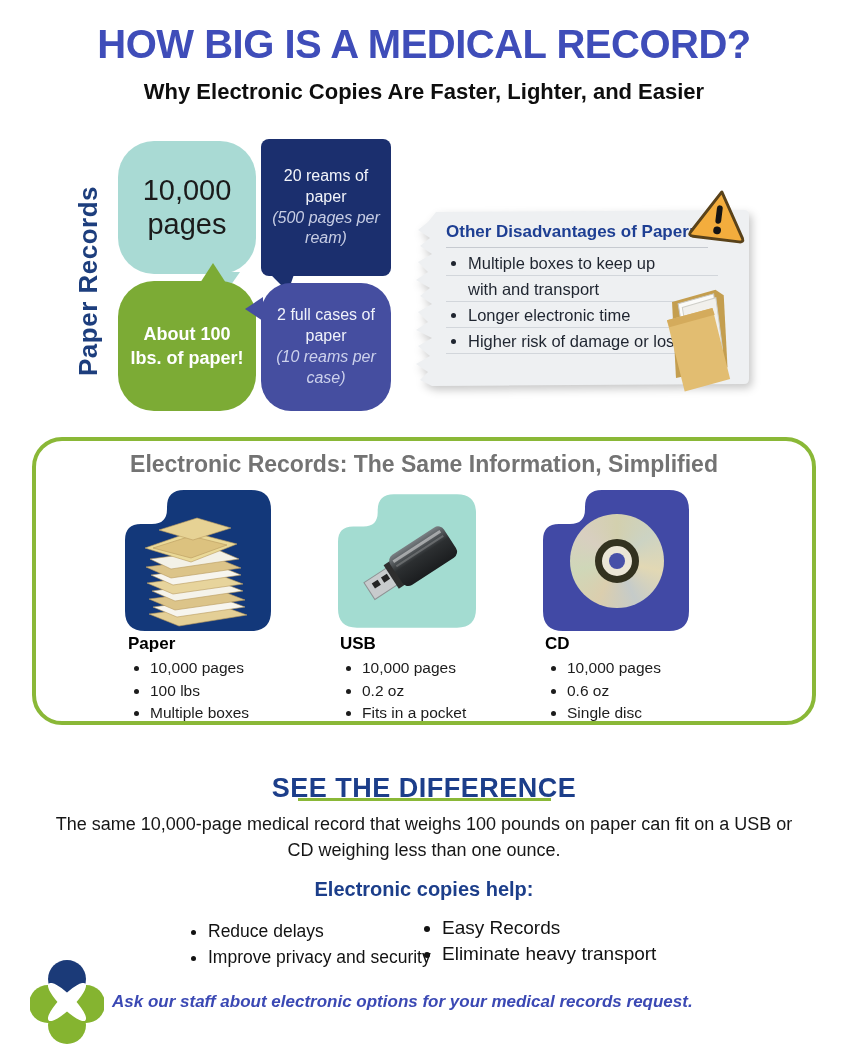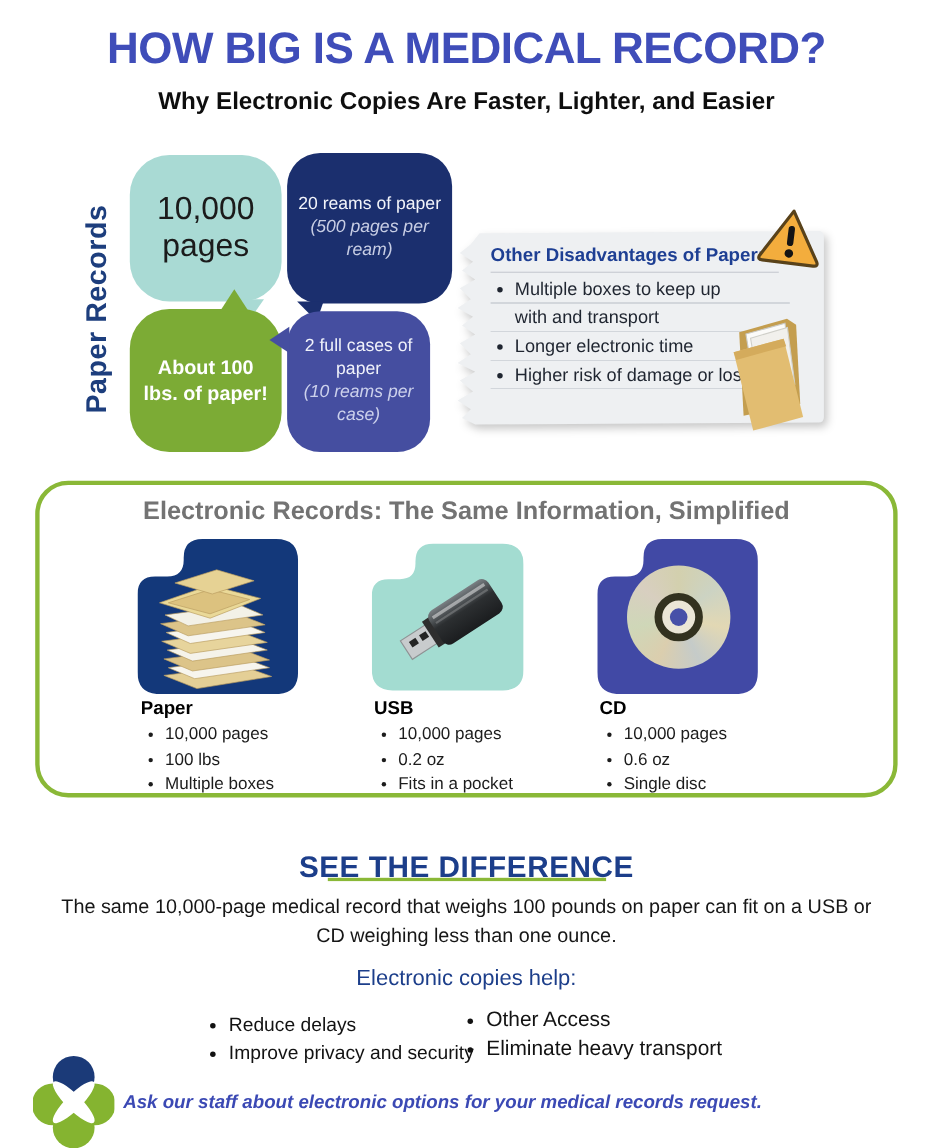--- a/index.html
+++ b/index.html
@@ -19,21 +19,21 @@
     writing-mode:vertical-rl;transform:rotate(180deg);
     display:flex;align-items:center;justify-content:center;
     font-size:26px;font-weight:800;color:#1d3e7d;letter-spacing:0.5px;}
   .bubble{display:flex;flex-direction:column;align-items:center;justify-content:center;
     text-align:center;box-sizing:border-box;padding:8px;}
   .bubble .note{font-style:italic;}
   .b-teal{left:118px;top:141px;width:138px;height:133px;background:#a9dad4;border-radius:36px;
     font-size:29px;color:#1b1b1b;line-height:1.15;}
   .b-teal::after{content:"";position:absolute;top:100%;left:68%;margin-top:-2px;
     border:14px solid transparent;border-top:20px solid #a9dad4;}
-  .b-navy{left:261px;top:139px;width:150px;height:137px;background:#1b2f6e;border-radius:30px;
+  .b-navy{left:261px;top:139px;width:130px;height:137px;background:#1b2f6e;border-radius:8px;
     font-size:16px;color:#f2f4fa;line-height:1.3;}
   .b-navy::after{content:"";position:absolute;top:100%;left:14px;margin-top:-2px;
     border:12px solid transparent;border-top:18px solid #1b2f6e;transform:skewX(18deg);}
   .b-navy .note{color:#c7cde4;}
   .b-green{left:118px;top:281px;width:138px;height:130px;background:#7cab35;border-radius:36px;
     font-size:18px;font-weight:800;color:#fff;line-height:1.35;}
   .b-green::after{content:"";position:absolute;bottom:100%;right:22%;margin-bottom:-2px;
     border:13px solid transparent;border-bottom:20px solid #7cab35;}
   .b-indigo{left:261px;top:283px;width:130px;height:128px;background:#454ea0;border-radius:30px;
     font-size:16px;color:#f0f2fa;line-height:1.3;}
@@ -71,21 +71,21 @@
   .e-col-label{font-size:17px;font-weight:800;color:#000;}
   .lbl-paper{left:128px;top:634px;} .lbl-usb{left:340px;top:634px;} .lbl-cd{left:545px;top:634px;}
   .e-list{margin:0;padding:0 0 0 18px;font-size:15.5px;color:#1c1c1c;line-height:22.5px;}
   .list-paper{left:132px;top:657px;} .list-usb{left:344px;top:657px;} .list-cd{left:549px;top:657px;}
 
   
   .diff-heading{top:773px;left:0;width:848px;text-align:center;font-size:27px;font-weight:800;
     color:#1c3e8a;letter-spacing:0.5px;}
   .diff-rule{top:798px;left:298px;width:253px;height:3px;background:#8ab837;}
   .diff-body{top:812px;left:52px;width:744px;text-align:center;font-size:18px;color:#161616;line-height:1.42;}
-  .help-heading{top:878px;left:0;width:848px;text-align:center;font-size:20px;font-weight:400;color:#1c3e8a;}
+  .help-heading{top:878px;left:0;width:848px;text-align:center;font-size:20px;font-weight:700;color:#1c3e8a;}
   .benefits{margin:0;padding:0 0 0 20px;line-height:26px;color:#121212;}
   .benefits-left{left:188px;top:918px;font-size:17.5px;}
   .benefits-right{left:422px;top:915px;font-size:19px;}
 
   
   .logo{left:30px;top:958px;}
   .footer-note{left:112px;top:992px;width:680px;font-size:17px;font-weight:800;font-style:italic;color:#3b49b4;}
 </style>
 </head>
 <body>
@@ -224,21 +224,21 @@
 
   <div class="abs diff-heading">SEE THE DIFFERENCE</div>
   <div class="abs diff-rule"></div>
   <div class="abs diff-body">The same 10,000-page medical record that weighs 100 pounds on paper can fit on a USB or CD weighing less than one ounce.</div>
   <div class="abs help-heading">Electronic copies help:</div>
   <ul class="abs benefits benefits-left">
     <li>Reduce delays</li>
     <li>Improve privacy and security</li>
   </ul>
   <ul class="abs benefits benefits-right">
-    <li>Other Access</li>
+    <li>Easy Records</li>
     <li>Eliminate heavy transport</li>
   </ul>
 
   <svg class="abs logo" width="74" height="86" viewBox="0 0 74 86">
     <circle cx="37" cy="21" r="19" fill="#1b3a78"></circle>
     <circle cx="18" cy="46" r="19" fill="#85b430"></circle>
     <circle cx="56" cy="46" r="19" fill="#85b430"></circle>
     <circle cx="37" cy="67" r="19" fill="#85b430"></circle>
     <g fill="#ffffff">
       <ellipse cx="37" cy="44" rx="26" ry="7" transform="rotate(45 37 44)"></ellipse>

